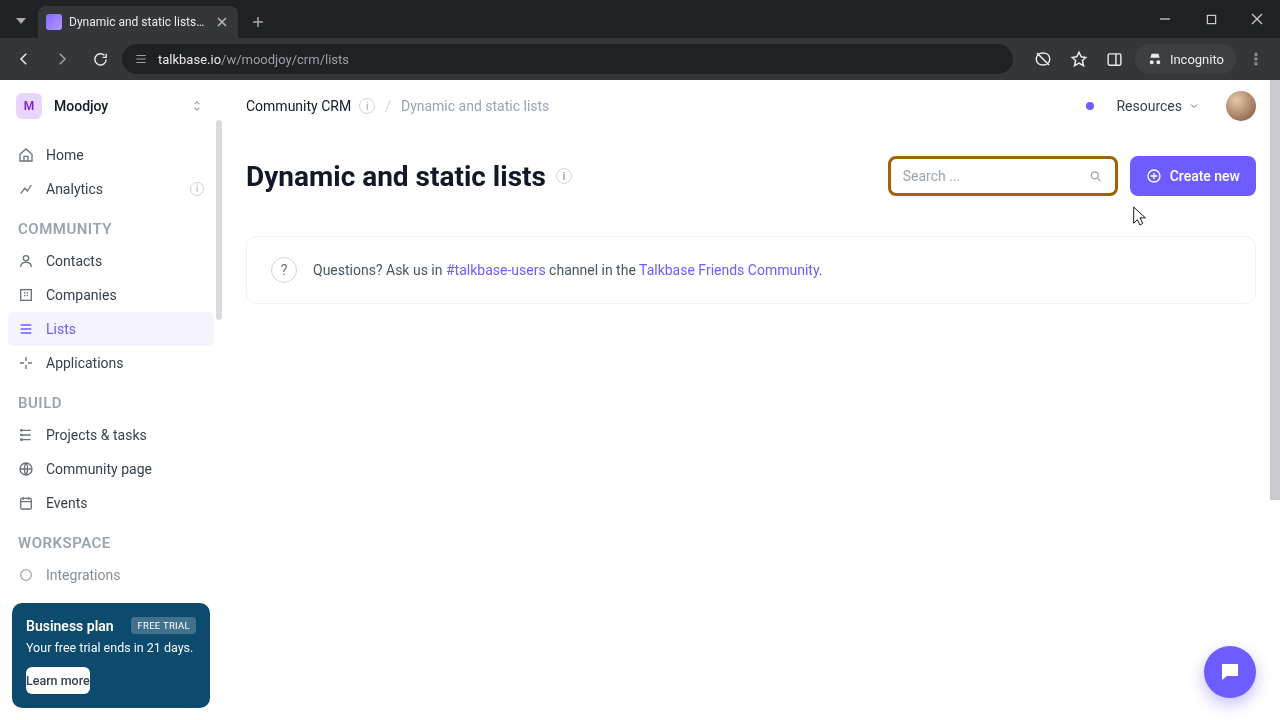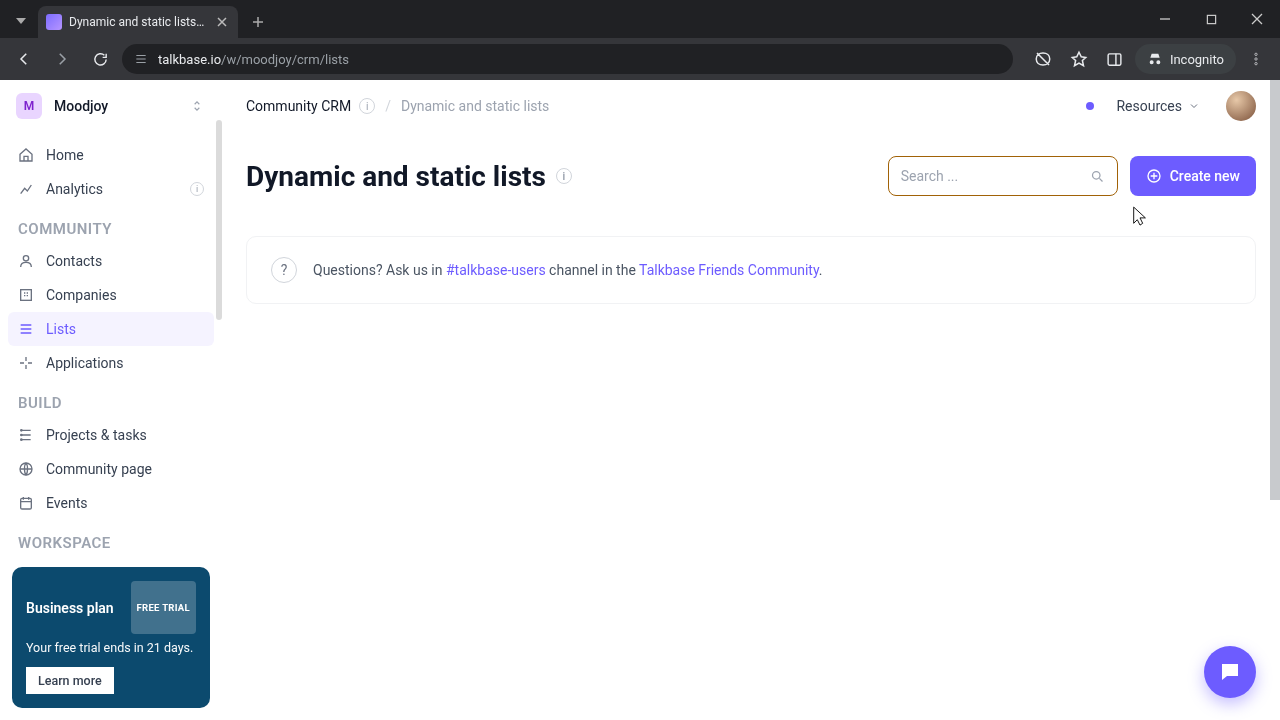--- a/index.html
+++ b/index.html
@@ -48,42 +48,42 @@
   .nav-list { padding:6px 8px 0; overflow:hidden; flex:1; }
   .nav-section { font-size:15px; letter-spacing:.5px; color:#9ca3af; font-weight:600; padding:14px 10px 6px; text-transform:uppercase; }
   .nav-item { display:flex; align-items:center; gap:12px; height:34px; padding:0 10px; border-radius:6px; color:#374151; font-size:14px; cursor:pointer; }
   .nav-item svg { stroke:#6b7280; fill:none; }
   .nav-item.active { background:#f5f3ff; color:#6d5cff; }
   .nav-item.active svg { stroke:#6d5cff; }
   .nav-info { width:14px; height:14px; border:1.3px solid #d1d5db; border-radius:50%; display:flex; align-items:center; justify-content:center; font-size:9px; color:#9ca3af; margin-left:auto; }
   .promo { position:absolute; left:12px; right:12px; bottom:12px; background:#0c4a6e; border-radius:10px; padding:14px; color:#fff; }
   .promo-row { display:flex; align-items:center; justify-content:space-between; }
   .promo-title { font-weight:600; font-size:14px; }
-  .promo-badge { font-size:9.5px; font-weight:700; background:rgba(255,255,255,.22); padding:21px 6px; border-radius:4px; letter-spacing:.3px; }
+  .promo-badge { font-size:9.5px; font-weight:400; background:rgba(255,255,255,.22); padding:3px 6px; border-radius:4px; letter-spacing:.3px; }
   .promo-sub { font-size:12.5px; margin-top:6px; opacity:.97; }
-  .promo-btn { margin-top:12px; background:#fff; color:#374151; font-size:12.5px; font-weight:500; padding:6px 12px; border-radius:0; border:none; display:inline-block; }
+  .promo-btn { margin-top:12px; background:#fff; color:#374151; font-size:12.5px; font-weight:500; padding:6px 0; border-radius:6px; border:none; display:inline-block; }
 
   
   .main { flex:1; display:flex; flex-direction:column; background:#fff; }
   .topbar { height:52px; display:flex; align-items:center; padding:0 24px; gap:10px; }
   .crumb { color:#111827; font-size:14px; display:flex; align-items:center; gap:8px; }
   .crumb-info { width:16px; height:16px; border:1.5px solid #d1d5db; border-radius:50%; display:flex; align-items:center; justify-content:center; font-size:10px; color:#9ca3af; }
   .crumb-sep { color:#d1d5db; font-size:14px; }
   .crumb-leaf { color:#9ca3af; font-size:14px; }
   .top-spacer { flex:1; }
   .status-dot { width:8px; height:8px; border-radius:50%; background:#6d5cff; margin-right:12px; }
   .resources { display:flex; align-items:center; gap:6px; color:#374151; font-size:14px; cursor:pointer; margin-right:16px; }
   .avatar { width:30px; height:30px; border-radius:50%; background:radial-gradient(circle at 35% 30%, #e7c8a8, #7a5038); }
 
   .content { flex:1; padding:24px; overflow:auto; position:relative; }
   .hdr-row { display:flex; align-items:center; margin-bottom:20px; }
   .page-title { font-size:28px; font-weight:700; color:#111827; display:flex; align-items:center; gap:10px; }
   .title-info { width:16px; height:16px; border:1.5px solid #d1d5db; border-radius:50%; font-size:10px; color:#9ca3af; display:flex; align-items:center; justify-content:center; }
   .hdr-spacer { flex:1; }
-  .search-box { width:230px; height:40px; border:1px solid #a16207; border-radius:8px; display:flex; align-items:center; padding:0 12px; gap:8px; margin-right:12px; }
+  .search-box { width:230px; height:40px; border:3px solid #a16207; border-radius:8px; display:flex; align-items:center; padding:0 12px; gap:8px; margin-right:12px; }
   .search-box input { flex:1; border:none; outline:none; font-size:14px; color:#374151; background:transparent; }
   .search-box input::placeholder { color:#9ca3af; }
   .search-box svg { stroke:#9ca3af; }
   .create-btn { height:40px; padding:0 16px; background:#6d5cff; color:#fff; font-size:14px; font-weight:500; border:none; border-radius:8px; display:flex; align-items:center; gap:8px; cursor:pointer; }
   .create-btn svg { stroke:#fff; }
 
   table.lists { width:100%; border-collapse:collapse; }
   table.lists th { text-align:left; font-size:11px; letter-spacing:.4px; color:#9ca3af; font-weight:600; padding:10px 14px; text-transform:uppercase; border-bottom:1px solid #f1f2f4; }
   table.lists td { padding:16px 14px; font-size:14px; color:#374151; border-bottom:1px solid #f5f6f8; }
   td.name-cell { font-weight:600; color:#111827; }

